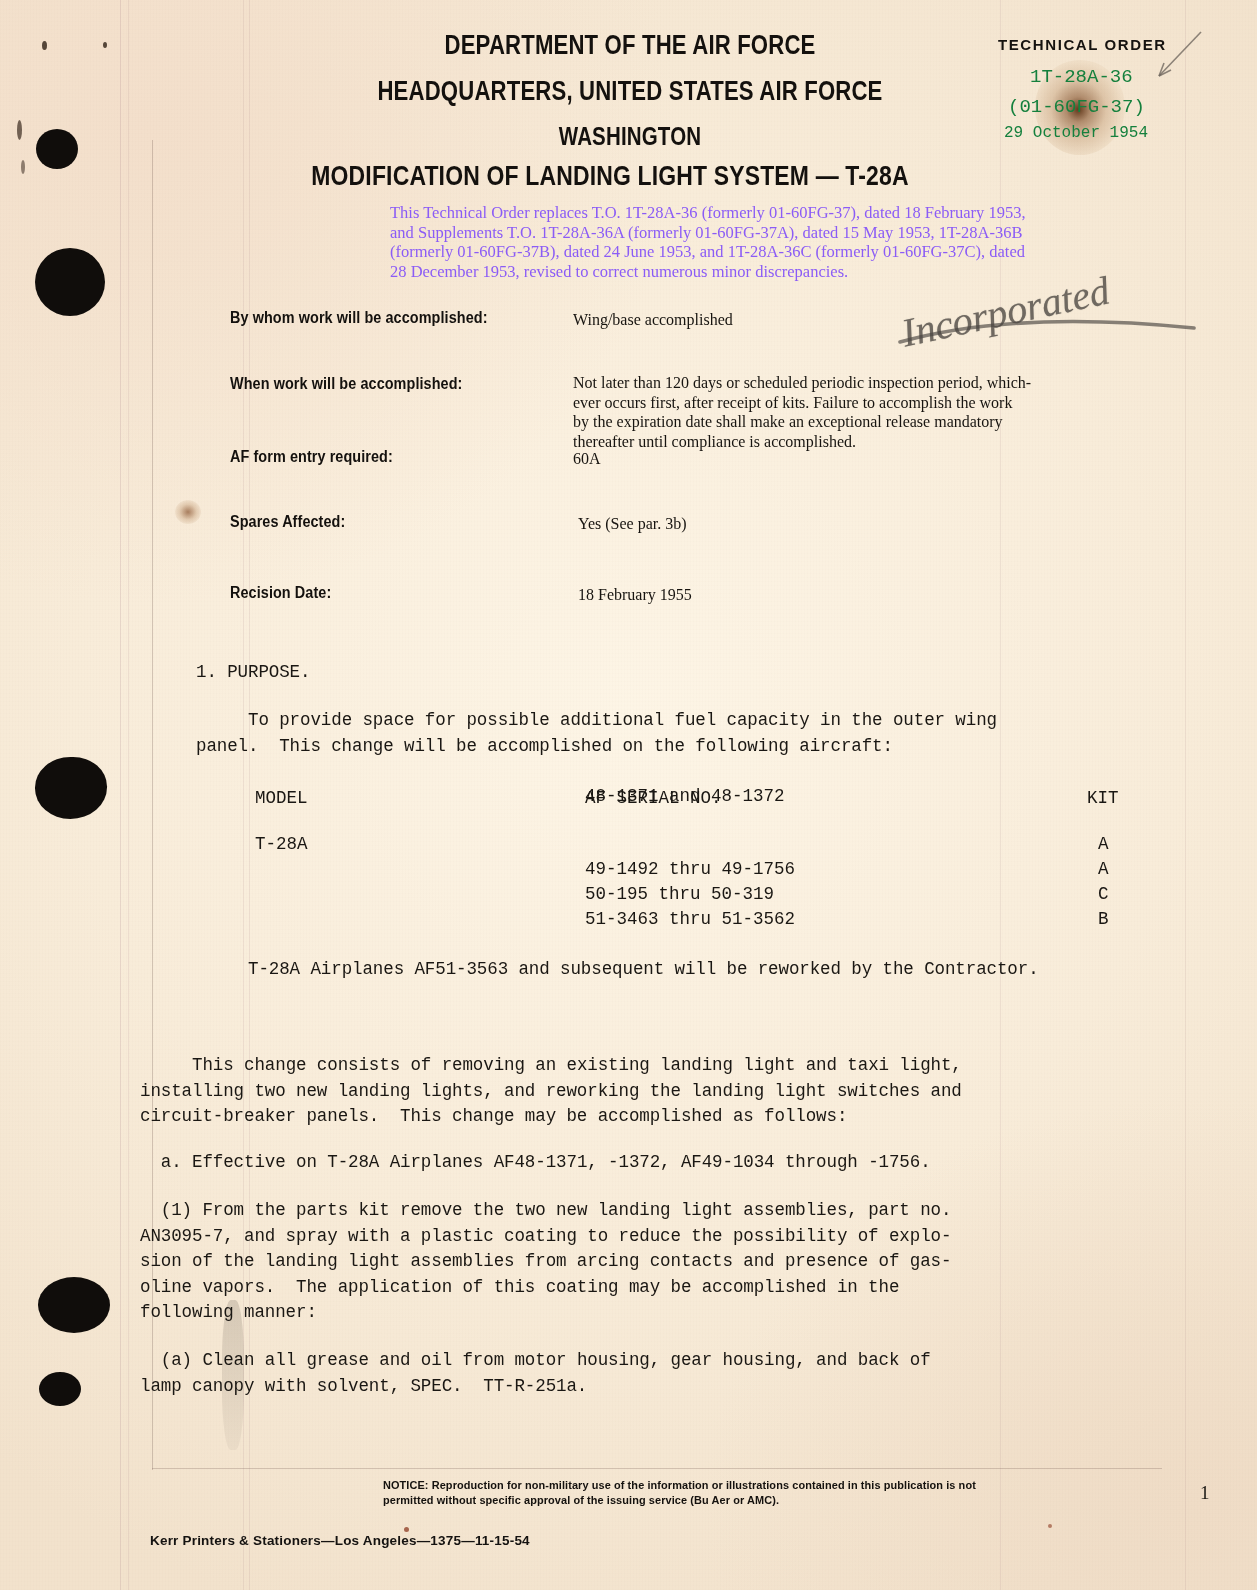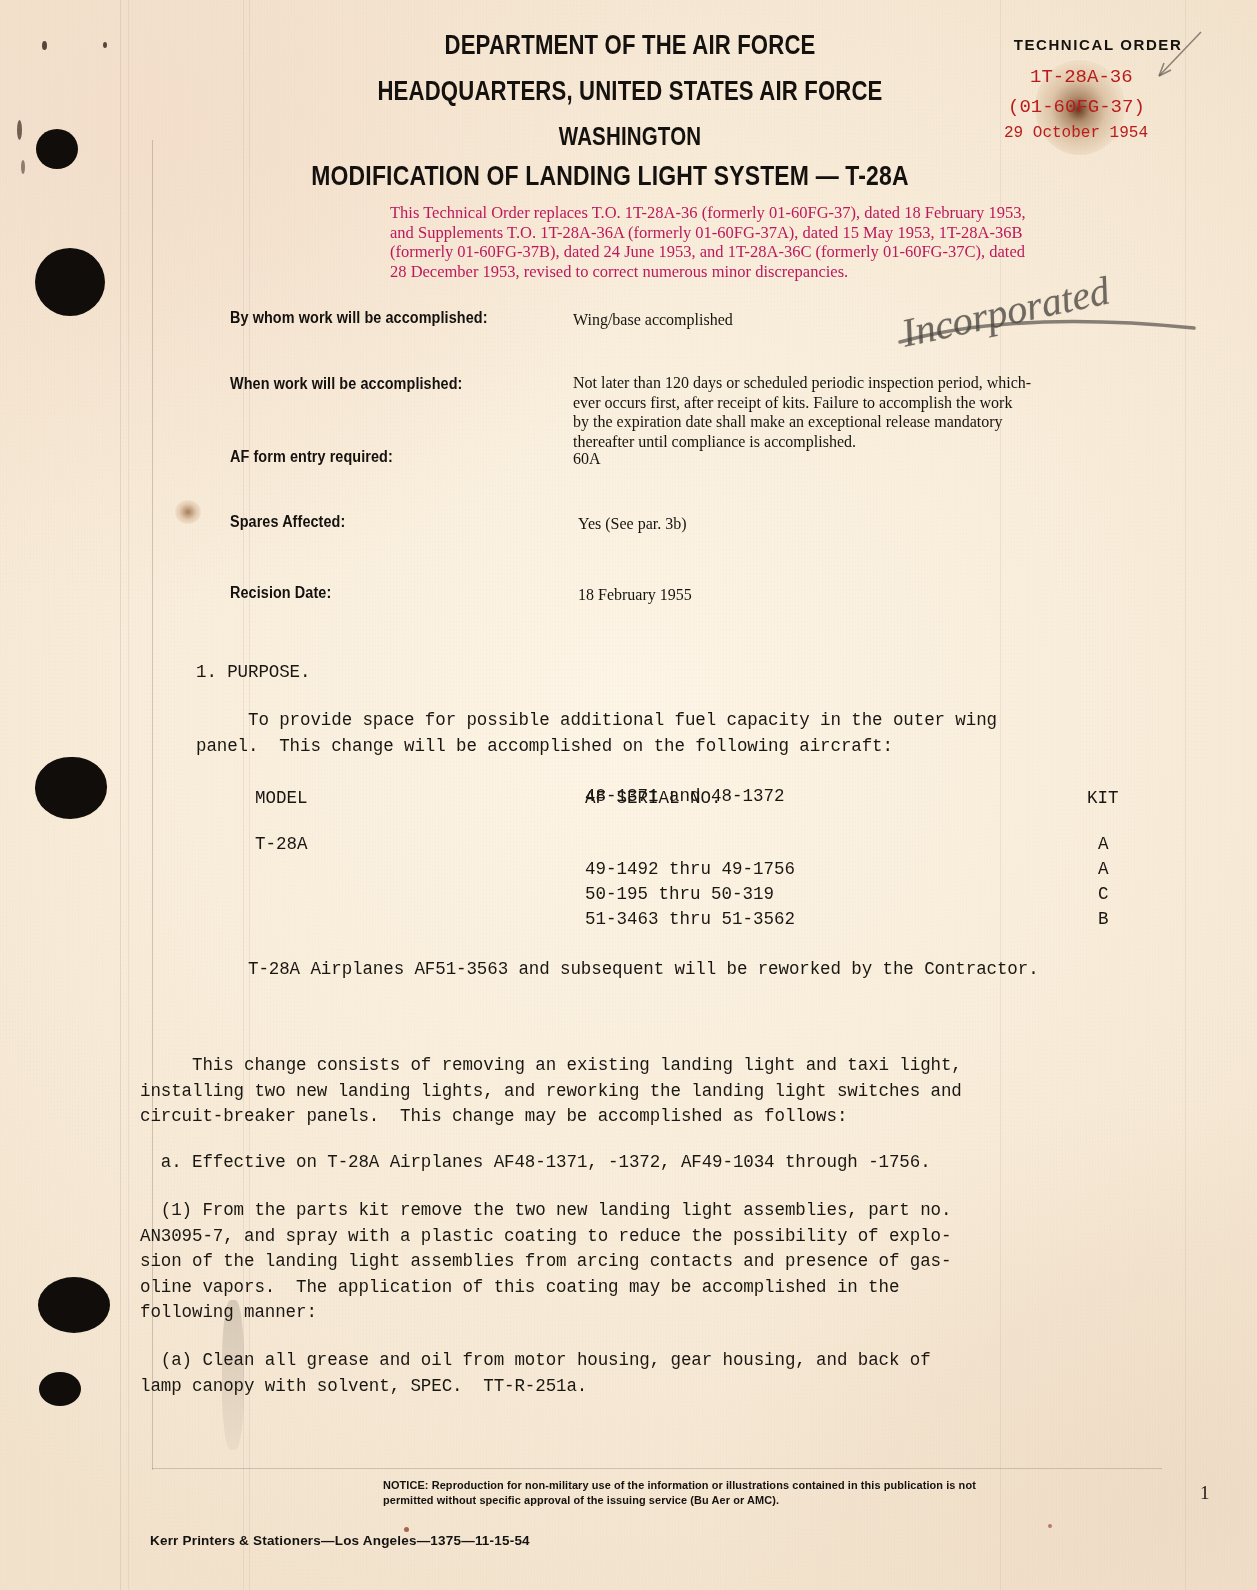--- a/index.html
+++ b/index.html
@@ -51,35 +51,35 @@
   }
   #hdr1{position:absolute;left:280px;top:30px;width:700px;font-size:27px;}
   #hdr2{position:absolute;left:280px;top:76px;width:700px;font-size:27px;}
   #hdr3{position:absolute;left:280px;top:122px;width:700px;font-size:25px;}
   #hdr4{position:absolute;left:170px;top:160px;width:880px;font-size:28px;}
 
   
   #tolabel{
     position:absolute;left:998px;top:36px;width:200px;
     font-family:"Liberation Sans",sans-serif;font-weight:bold;
-    font-size:15px;letter-spacing:1.6px;color:#15120f;text-align:center;
-  }
-  .mono{font-family:"Liberation Mono",monospace;color:#b91c1c;}
+    font-size:15px;letter-spacing:1.6px;color:#15120f;
+  }
+  .mono{font-family:"Liberation Mono",monospace;color:#15803d;}
   #to1{position:absolute;left:1030px;top:66px;font-size:19px;}
   #to2{position:absolute;left:1008px;top:96px;font-size:19px;}
   #to3{position:absolute;left:1004px;top:124px;font-size:16px;}
 
   
   #arrow{position:absolute;left:1145px;top:30px;width:60px;height:52px;}
 
   
   #replaces{
     position:absolute;left:390px;top:203px;width:645px;
     font-family:"Liberation Serif",serif;
-    font-size:16.5px;line-height:19.5px;color:#be185d;
+    font-size:16.5px;line-height:19.5px;color:#8b5cf6;
   }
 
   
   .flabel{
     position:absolute;
     font-family:"Liberation Sans",sans-serif;font-weight:bold;
     font-size:16px;color:#14110e;transform:scaleX(.9);transform-origin:left center;
     letter-spacing:.1px;
   }
   .fval{

